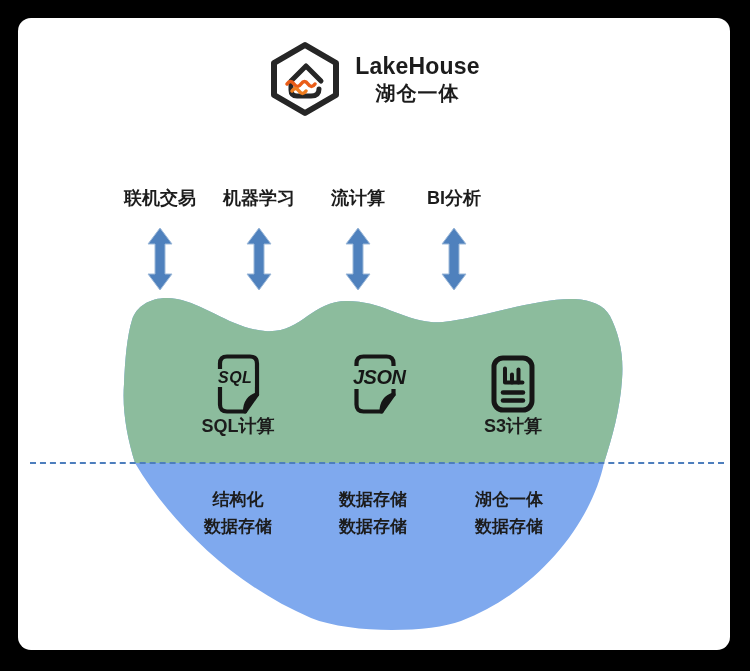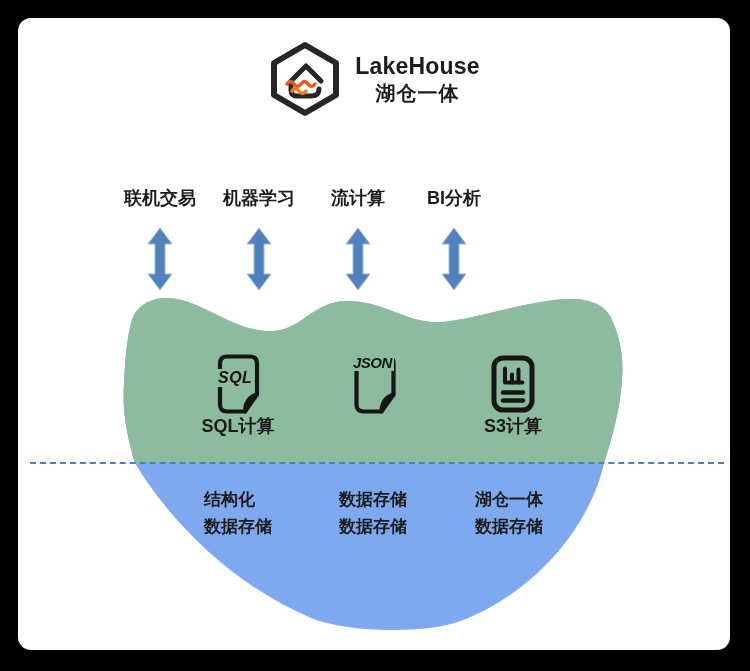--- a/index.html
+++ b/index.html
@@ -26,24 +26,24 @@
   .waterline{position:absolute;left:12px;width:694px;top:444px;height:0;border-top:2px dashed var(--line-blue,#4d7ebd);}
   
   .ccol{position:absolute;top:336px;transform:translateX(-50%);display:flex;flex-direction:column;align-items:center;}
   .ccol.c1{left:220px}.ccol.c2{left:357px}.ccol.c3{left:495px}
   .icon-wrap{position:relative;width:46px;height:60px;}
   .doc-badge{
     position:absolute;top:15px;left:1px;font-style:italic;font-weight:700;
     background:var(--lake-green,#8cbc9d);padding:0 2px;white-space:nowrap;color:#161616;
   }
   .badge-sql{font-size:16px;letter-spacing:.5px;}
-  .badge-json{font-size:15px;letter-spacing:-.5px;left:-1px;top:0;}
+  .badge-json{font-size:20px;letter-spacing:-.5px;left:-1px;top:12px;}
   .clabel{margin-top:0;font-size:18px;font-weight:600;white-space:nowrap;}
   
-  .scol{position:absolute;top:468px;transform:translateX(-50%);text-align:left;
+  .scol{position:absolute;top:468px;transform:translateX(-50%);text-align:center;
         font-size:17px;font-weight:600;line-height:1.6;white-space:nowrap;}
   .scol.c1{left:220px}.scol.c2{left:355px}.scol.c3{left:491px}
 </style>
 </head>
 <body>
 
 <div class="panel">
 
   <div class="logo">
     <svg width="74" height="78" viewBox="0 0 74 78">

